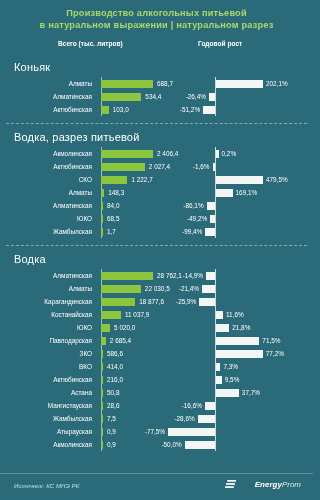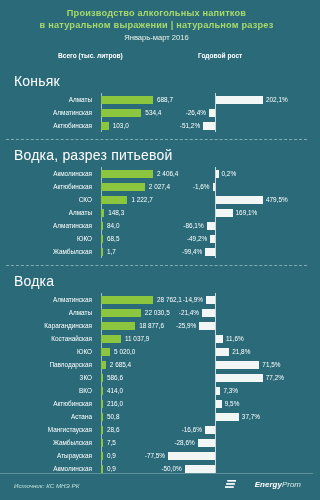--- a/index.html
+++ b/index.html
@@ -25,21 +25,21 @@
   .colhead{
     position:absolute;font-size:6.6px;font-weight:bold;color:#ffffff;
     white-space:nowrap;
   }
   .colhead.total{left:58px;}
   .colhead.growth{left:198px;}
 
   
   .section{padding:0 9px;box-sizing:border-box;}
   .section-title{
-    font-size:14px;color:#ffffff;margin:7px 0 4px 5px;letter-spacing:.2px;
+    font-size:11px;color:#ffffff;margin:7px 0 4px 5px;letter-spacing:.2px;
   }
   .divider{
     height:0;border-top:1px dashed rgba(255,255,255,.42);
     margin:7px 6px 0 6px;
   }
 
   
   .row{position:relative;height:13px;}
   .rlabel{
     position:absolute;left:0;width:83px;text-align:right;
@@ -88,23 +88,22 @@
   .brand-mark{display:block;}
   .brand-text{font-size:8px;font-style:italic;font-weight:bold;color:#ffffff;white-space:nowrap;}
   .brand-text .lite{font-weight:normal;color:#d7ebe6;}
 </style>
 </head>
 <body>
 
 <div id="poster">
 
   <div class="header">
-    <div class="title-l1">Производство алкогольных напитков</div>
+    <div class="title-l1">Производство алкогольных питьевой</div>
     <div class="title-l2">в натуральном выражении | натуральном разрез</div>
-    <div class="title-sub">Январь-март 2016</div>
   </div>
 
   <div class="colheads">
     <div class="colhead total">Всего (тыс. литров)</div>
     <div class="colhead growth">Годовой рост</div>
   </div>
 
   <div id="sections">
       <div class="section">
         <div class="section-title">Коньяк</div>

